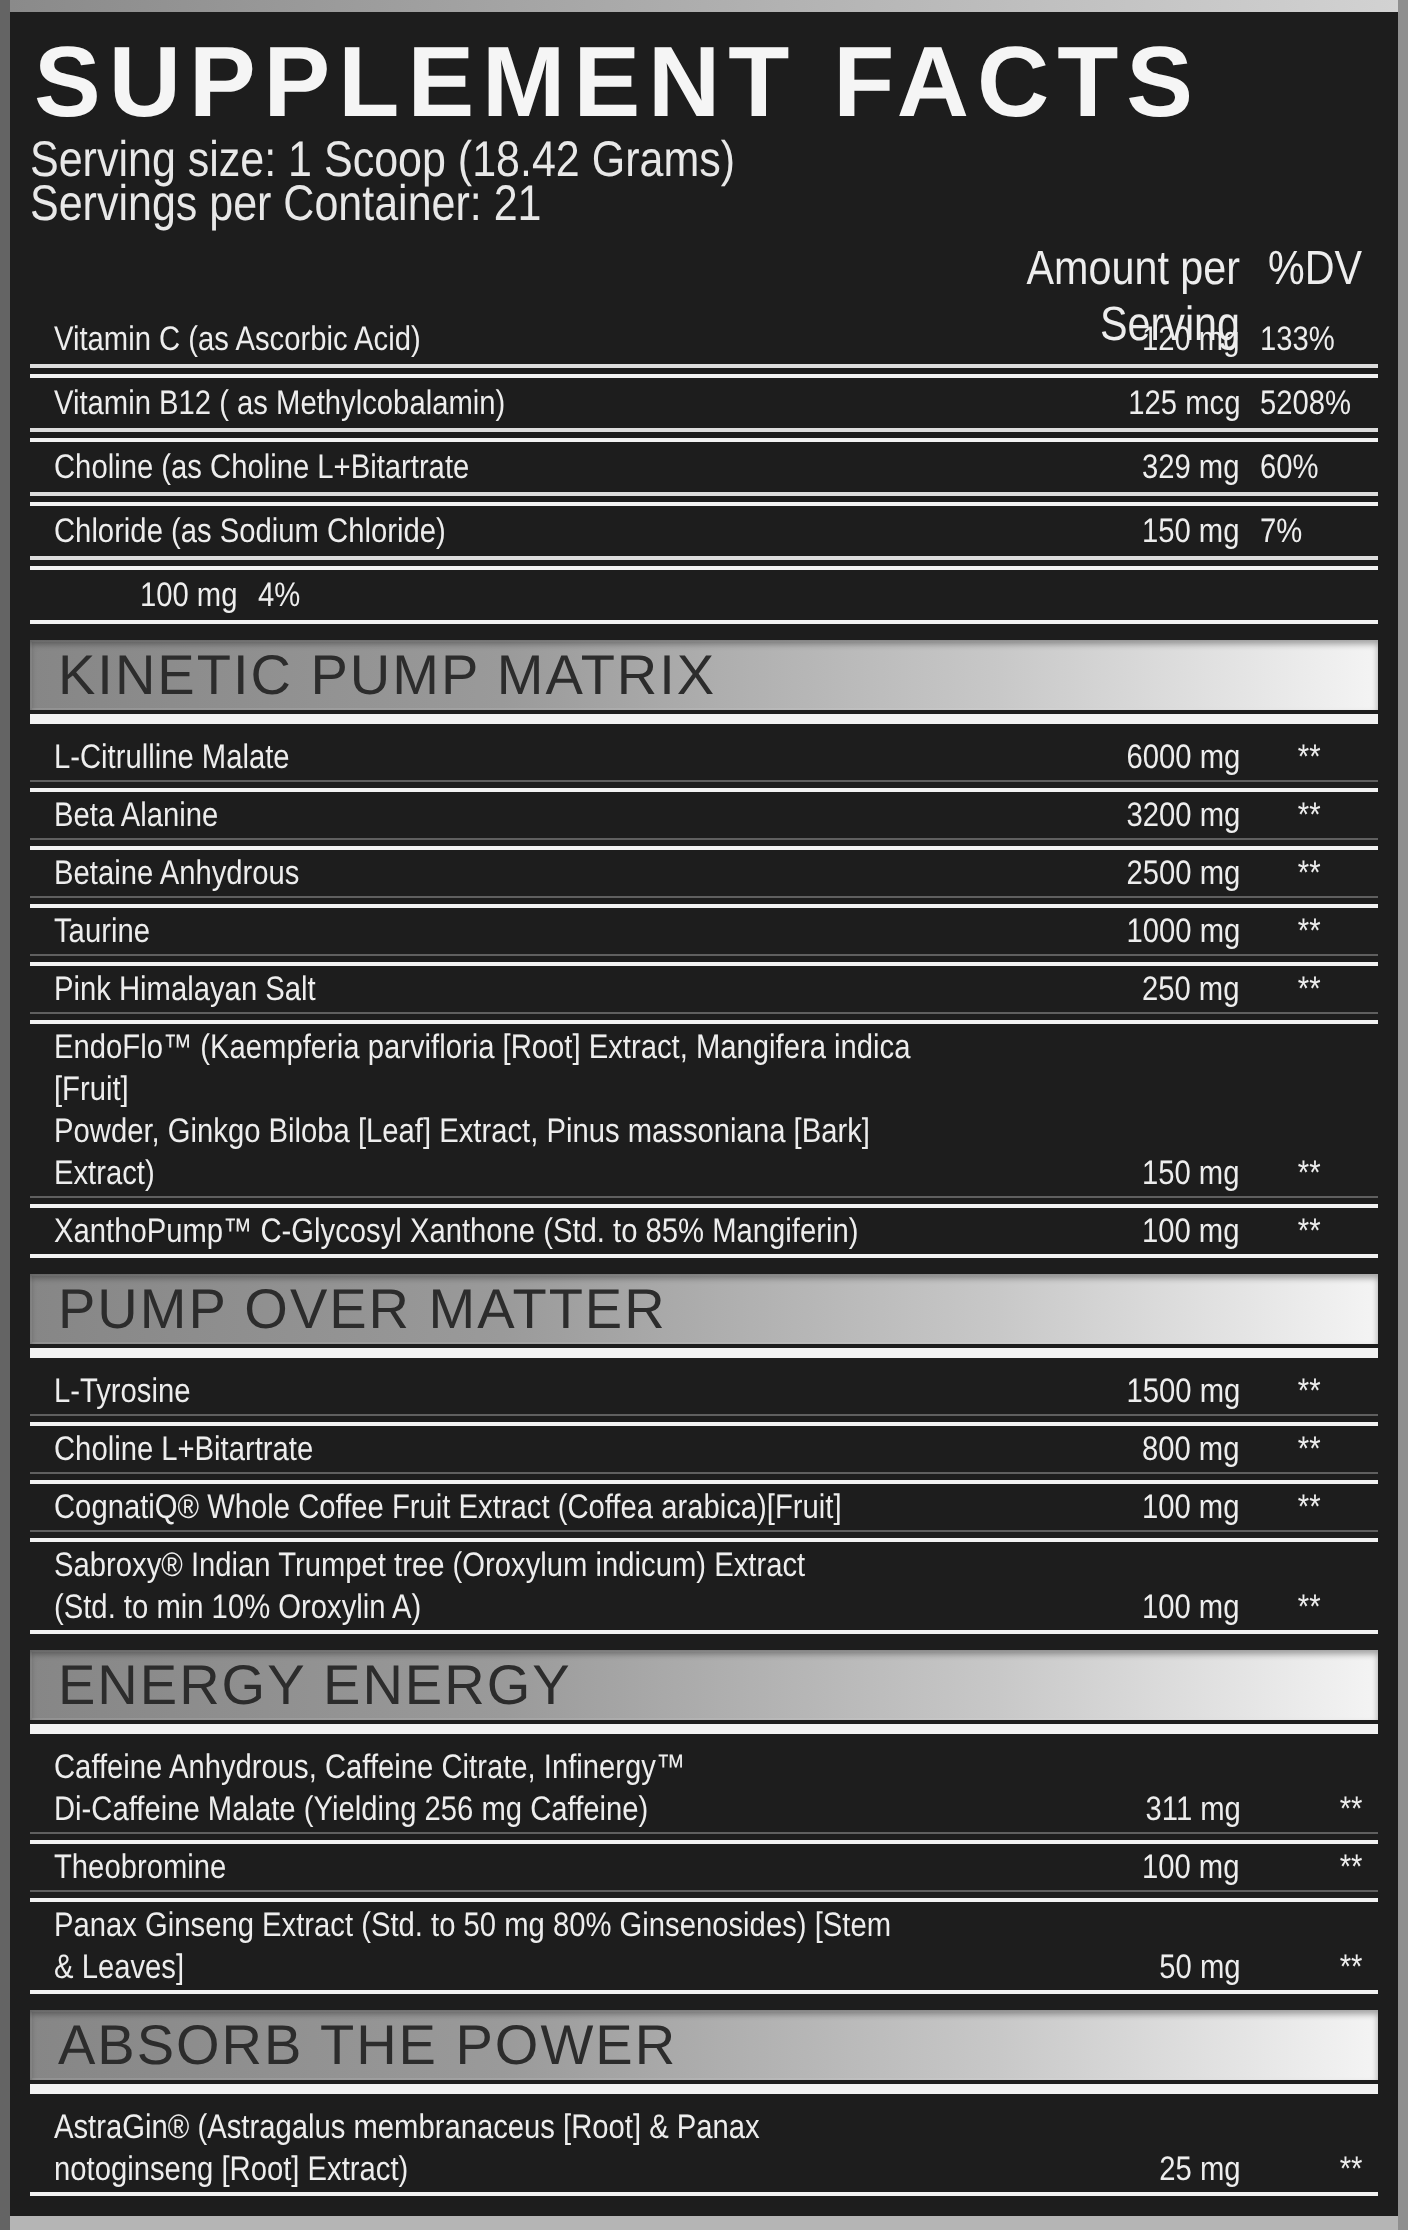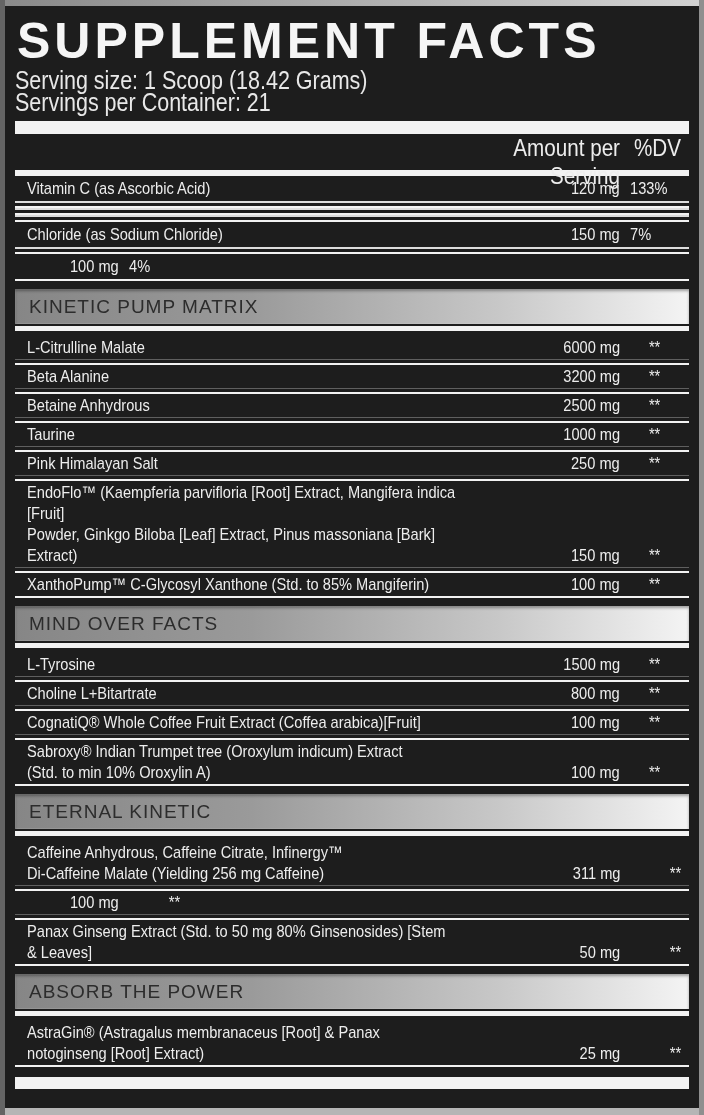--- a/index.html
+++ b/index.html
@@ -44,21 +44,21 @@
   .sec-vitamins .dv{text-align:left;padding-left:10px;text-decoration:underline;}
   .sec-kinetic .dv,.sec-mind .dv{text-align:center;}
   .sec-kinetic .dv .cond,.sec-mind .dv .cond{transform-origin:center top;}
   .sec-eternal .dv,.sec-absorb .dv{text-align:right;padding-right:8px;}
   .sec-eternal .dv .cond,.sec-absorb .dv .cond{transform-origin:right top;}
   .section{margin-top:8px;}
   .sec-header{
     height:35px;display:flex;align-items:center;padding-left:14px;
     background:linear-gradient(90deg,#868686 0%,#9a9a9a 35%,#c8c8c8 72%,#f4f4f4 100%);
     box-shadow:inset 0 2px 3px rgba(0,0,0,0.35), inset 0 0 0 1px rgba(255,255,255,0.12);
-    color:#2c2c2c;font-size:19px;letter-spacing:1px;
+    color:#2c2c2c;font-size:28px;letter-spacing:1px;
   }
   .sec-underline{height:5px;background:#f2f2f2;margin:2px 0 5px 0;}
   .push{margin-top:auto;}
 </style>
 </head>
 <body>
 
 <div class="label">
   <div class="topbar"></div>
   <div class="inner">
@@ -77,21 +77,31 @@
 
     <div class="bar bar-thin"></div>
 
     <div class="rows sec-vitamins">
       <div class="row">
         <span class="name"><span class="cond">Vitamin C (as Ascorbic Acid)</span></span>
         <span class="amt"><span class="cond">120 mg</span></span>
         <span class="dv"><span class="cond">133%</span></span>
       </div>
       <div class="sep bright"></div>
-      <div class="sep bright"></div>
+      <div class="row">
+        <span class="name"><span class="cond">Vitamin B12 ( as Methylcobalamin)</span></span>
+        <span class="amt"><span class="cond">125 mcg</span></span>
+        <span class="dv"><span class="cond">5208%</span></span>
+      </div>
+      <div class="sep bright"></div>
+      <div class="row">
+        <span class="name"><span class="cond">Choline (as Choline L+Bitartrate</span></span>
+        <span class="amt"><span class="cond">329 mg</span></span>
+        <span class="dv"><span class="cond">60%</span></span>
+      </div>
       <div class="sep bright"></div>
       <div class="row">
         <span class="name"><span class="cond">Chloride (as Sodium Chloride)</span></span>
         <span class="amt"><span class="cond">150 mg</span></span>
         <span class="dv"><span class="cond">7%</span></span>
       </div>
       <div class="sep bright"></div>
       <div class="row">
         <span class="amt"><span class="cond">100 mg</span></span>
         <span class="dv"><span class="cond">4%</span></span>
@@ -141,21 +151,21 @@
         <div class="sep"></div>
         <div class="row">
           <span class="name"><span class="cond">XanthoPump™ C-Glycosyl Xanthone (Std. to 85% Mangiferin)</span></span>
           <span class="amt"><span class="cond">100 mg</span></span>
           <span class="dv"><span class="cond">**</span></span>
         </div>
       </div>
     </div>
 
     <div class="section">
-      <div class="sec-header">MIND OVER FACTS</div>
+      <div class="sec-header">PUMP OVER MATTER</div>
       <div class="sec-underline"></div>
       <div class="rows sec-mind">
         <div class="row">
           <span class="name"><span class="cond">L-Tyrosine</span></span>
           <span class="amt"><span class="cond">1500 mg</span></span>
           <span class="dv"><span class="cond">**</span></span>
         </div>
         <div class="sep"></div>
         <div class="row">
           <span class="name"><span class="cond">Choline L+Bitartrate</span></span>
@@ -172,31 +182,32 @@
         <div class="row">
           <span class="name"><span class="cond">Sabroxy® Indian Trumpet tree (Oroxylum indicum) Extract
 (Std. to min 10% Oroxylin A)</span></span>
           <span class="amt"><span class="cond">100 mg</span></span>
           <span class="dv"><span class="cond">**</span></span>
         </div>
       </div>
     </div>
 
     <div class="section">
-      <div class="sec-header">ETERNAL KINETIC</div>
+      <div class="sec-header">ENERGY ENERGY</div>
       <div class="sec-underline"></div>
       <div class="rows sec-eternal">
         <div class="row">
           <span class="name"><span class="cond">Caffeine Anhydrous, Caffeine Citrate, Infinergy™
 Di-Caffeine Malate (Yielding 256 mg Caffeine)</span></span>
           <span class="amt"><span class="cond">311 mg</span></span>
           <span class="dv"><span class="cond">**</span></span>
         </div>
         <div class="sep"></div>
         <div class="row">
+          <span class="name"><span class="cond">Theobromine</span></span>
           <span class="amt"><span class="cond">100 mg</span></span>
           <span class="dv"><span class="cond">**</span></span>
         </div>
         <div class="sep"></div>
         <div class="row">
           <span class="name"><span class="cond">Panax Ginseng Extract (Std. to 50 mg 80% Ginsenosides) [Stem &amp; Leaves]</span></span>
           <span class="amt"><span class="cond">50 mg</span></span>
           <span class="dv"><span class="cond">**</span></span>
         </div>
       </div>

